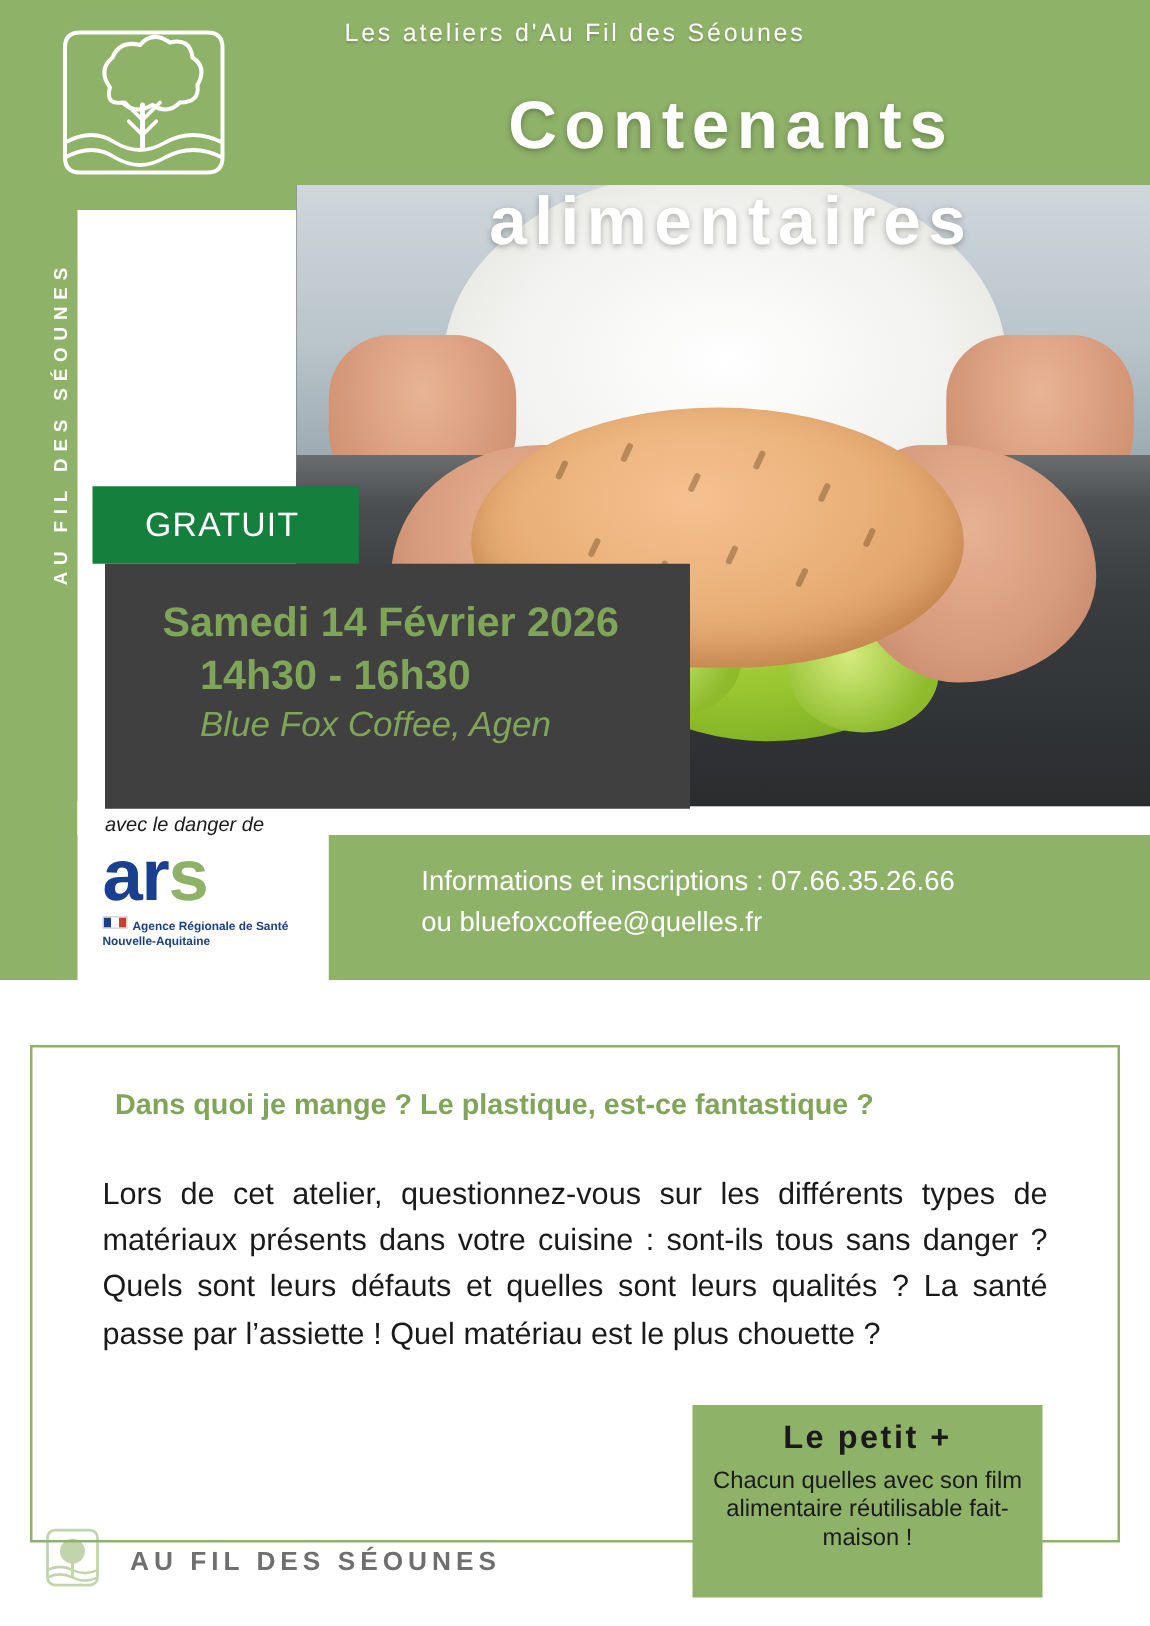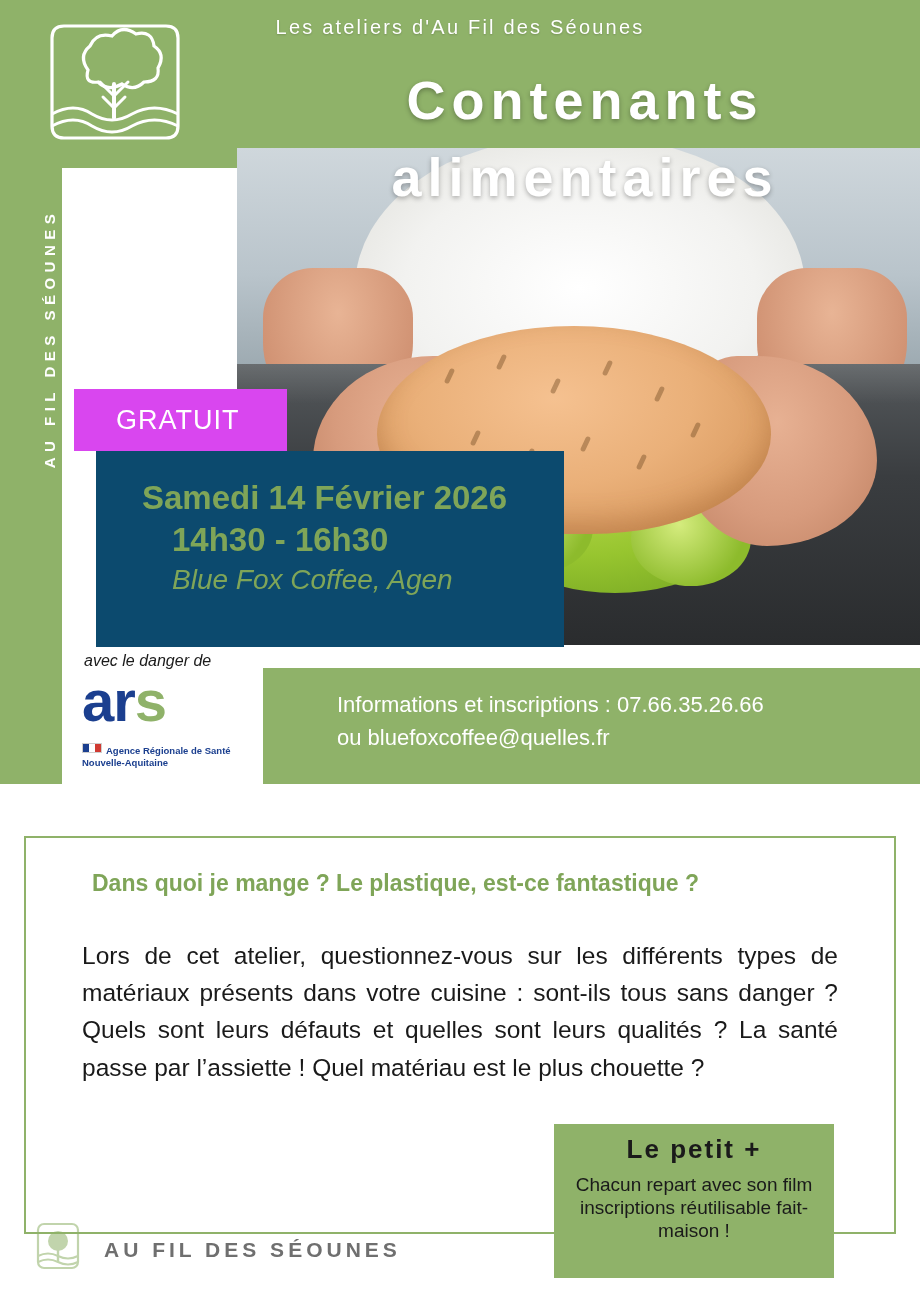--- a/index.html
+++ b/index.html
@@ -141,38 +141,38 @@
     background: radial-gradient(ellipse at 50% 30%, #e8b495, #cf9071 80%);
   }
   .photo .arm-l { left:26px; border-radius:40% 40% 60% 60%; }
   .photo .arm-r { left:520px; border-radius:40% 40% 60% 60%; }
 
   
   .gratuit {
     position: absolute;
     left: 74px; top: 389px;
     width: 213px; height: 62px;
-    background: #d946ef;
+    background: #15803d;
     color: #ffffff;
     font-size: 27px;
     letter-spacing: 1px;
     display: flex;
     align-items: center;
     padding-left: 42px;
     box-sizing: border-box;
     font-family: "Liberation Sans", sans-serif;
     z-index: 5;
   }
 
   
   .datecard {
     position: absolute;
-    left: 96px; top: 451px;
+    left: 84px; top: 451px;
     width: 468px; height: 196px;
-    background: #0c4a6e;
+    background: #404040;
     z-index: 5;
     padding: 26px 0 0 46px;
     box-sizing: border-box;
   }
   .datecard .d1 {
     color: #7fa558;
     font-size: 33px;
     font-weight: 700;
     font-family: "Liberation Sans", sans-serif;
     line-height: 1.28;
@@ -225,21 +225,21 @@
   .ars-logo .ars-word {
     font-size: 58px;
     font-weight: 700;
     color: #1b3f8f;
     letter-spacing: -1px;
     font-family: "Liberation Sans", sans-serif;
     line-height: 1;
   }
   .ars-logo .ars-word .s { color: #8fb269; }
   .ars-logo .ars-sub {
-    margin-top: 13px;
+    margin-top: 3px;
     font-size: 9.5px;
     color: #1b3f8f;
     font-weight: 700;
     font-family: "Liberation Sans", sans-serif;
     line-height: 1.25;
   }
   .ars-flag {
     display: inline-block;
     width: 20px; height: 10px;
     vertical-align: 1px;
@@ -403,21 +403,21 @@
   <div>Informations et inscriptions : 07.66.35.26.66</div>
   <div>ou bluefoxcoffee@quelles.fr</div>
 </div>
 
 <div class="desc-box"></div>
 <div class="desc-q">Dans quoi je mange ? Le plastique, est-ce fantastique ?</div>
 <div class="desc-p">Lors de cet atelier, questionnez-vous sur les différents types de matériaux présents dans votre cuisine : sont-ils tous sans danger ? Quels sont leurs défauts et quelles sont leurs qualités ? La santé passe par l’assiette ! Quel matériau est le plus chouette ?</div>
 
 <div class="petit">
   <div class="pt-title">Le petit +</div>
-  <div class="pt-text">Chacun repart avec son film inscriptions réutilisable fait-maison !</div>
+  <div class="pt-text">Chacun quelles avec son film alimentaire réutilisable fait-maison !</div>
 </div>
 
 <div class="footer-logo">
   <svg width="44" height="48" viewBox="0 0 44 48" aria-hidden="true">
     <rect x="2" y="2" width="40" height="44" rx="6" fill="none" stroke="#8fb269" stroke-width="2.2"></rect>
     <circle cx="22" cy="19" r="10" fill="#8fb269"></circle>
     <path d="M22 40 v-14" stroke="#8fb269" stroke-width="2.4"></path>
     <path d="M2 34 q10 -5 20 0 q10 5 20 0" fill="none" stroke="#8fb269" stroke-width="2"></path>
     <path d="M2 40 q10 -5 20 0 q10 5 20 0" fill="none" stroke="#8fb269" stroke-width="2"></path>
   </svg>

